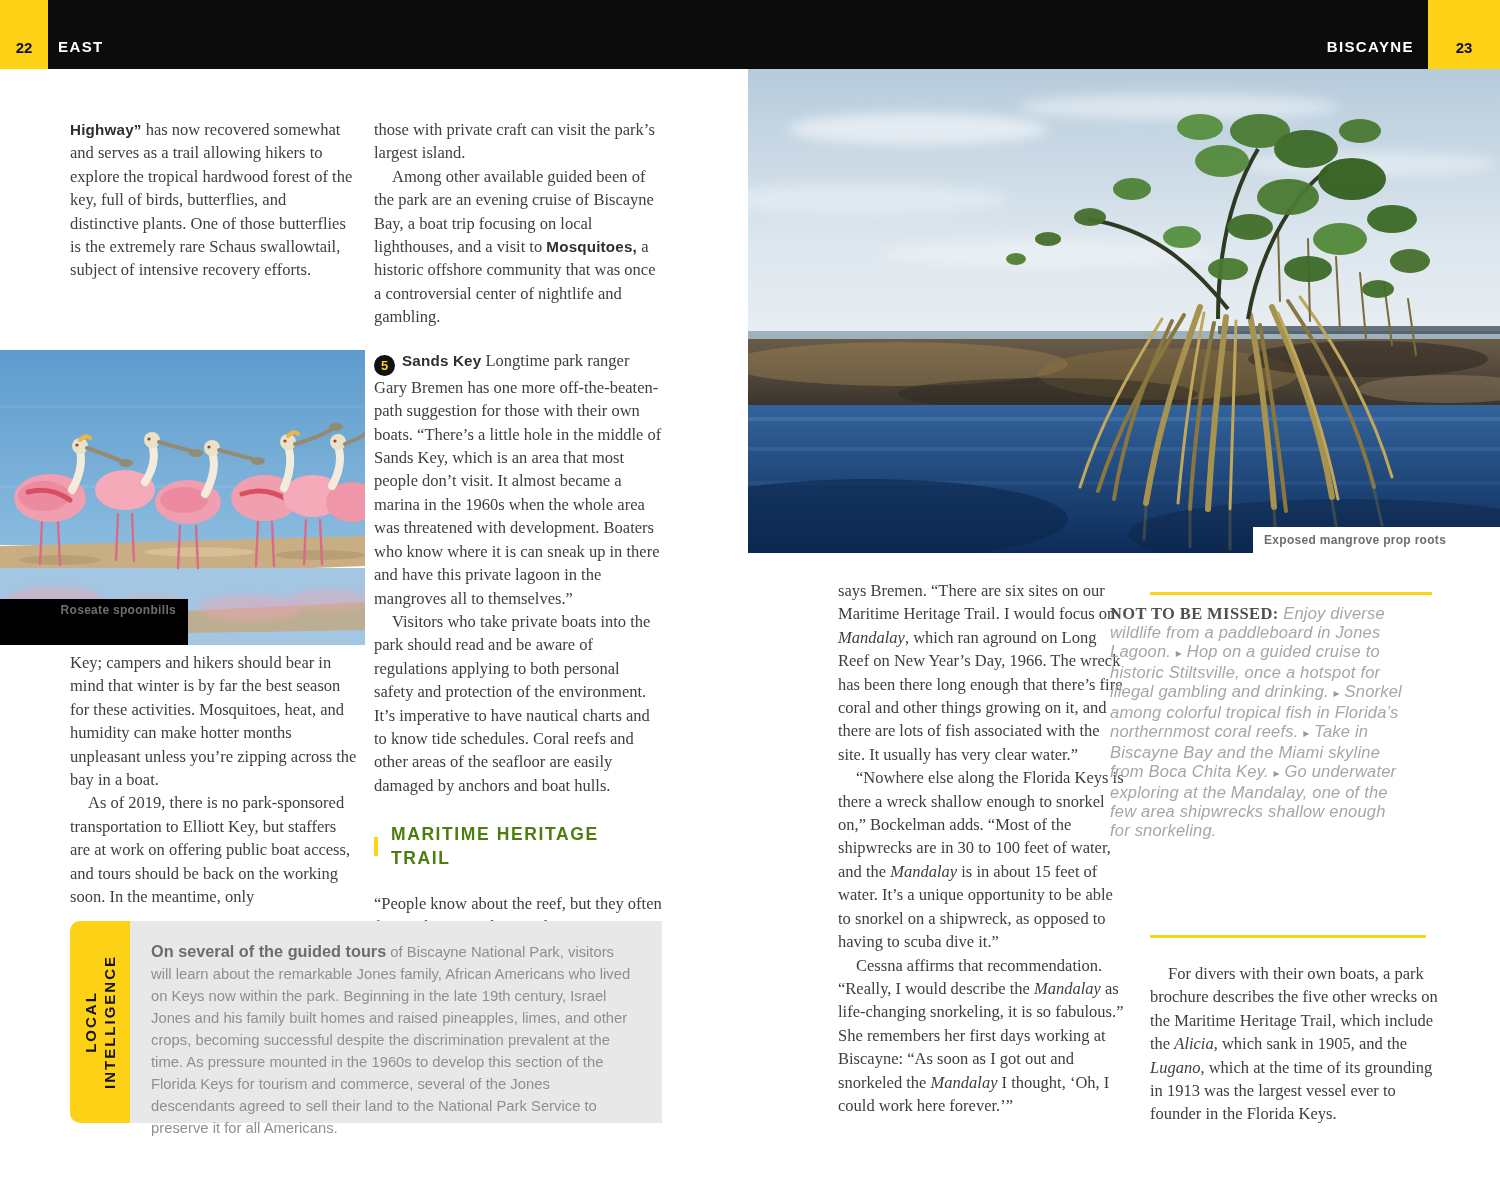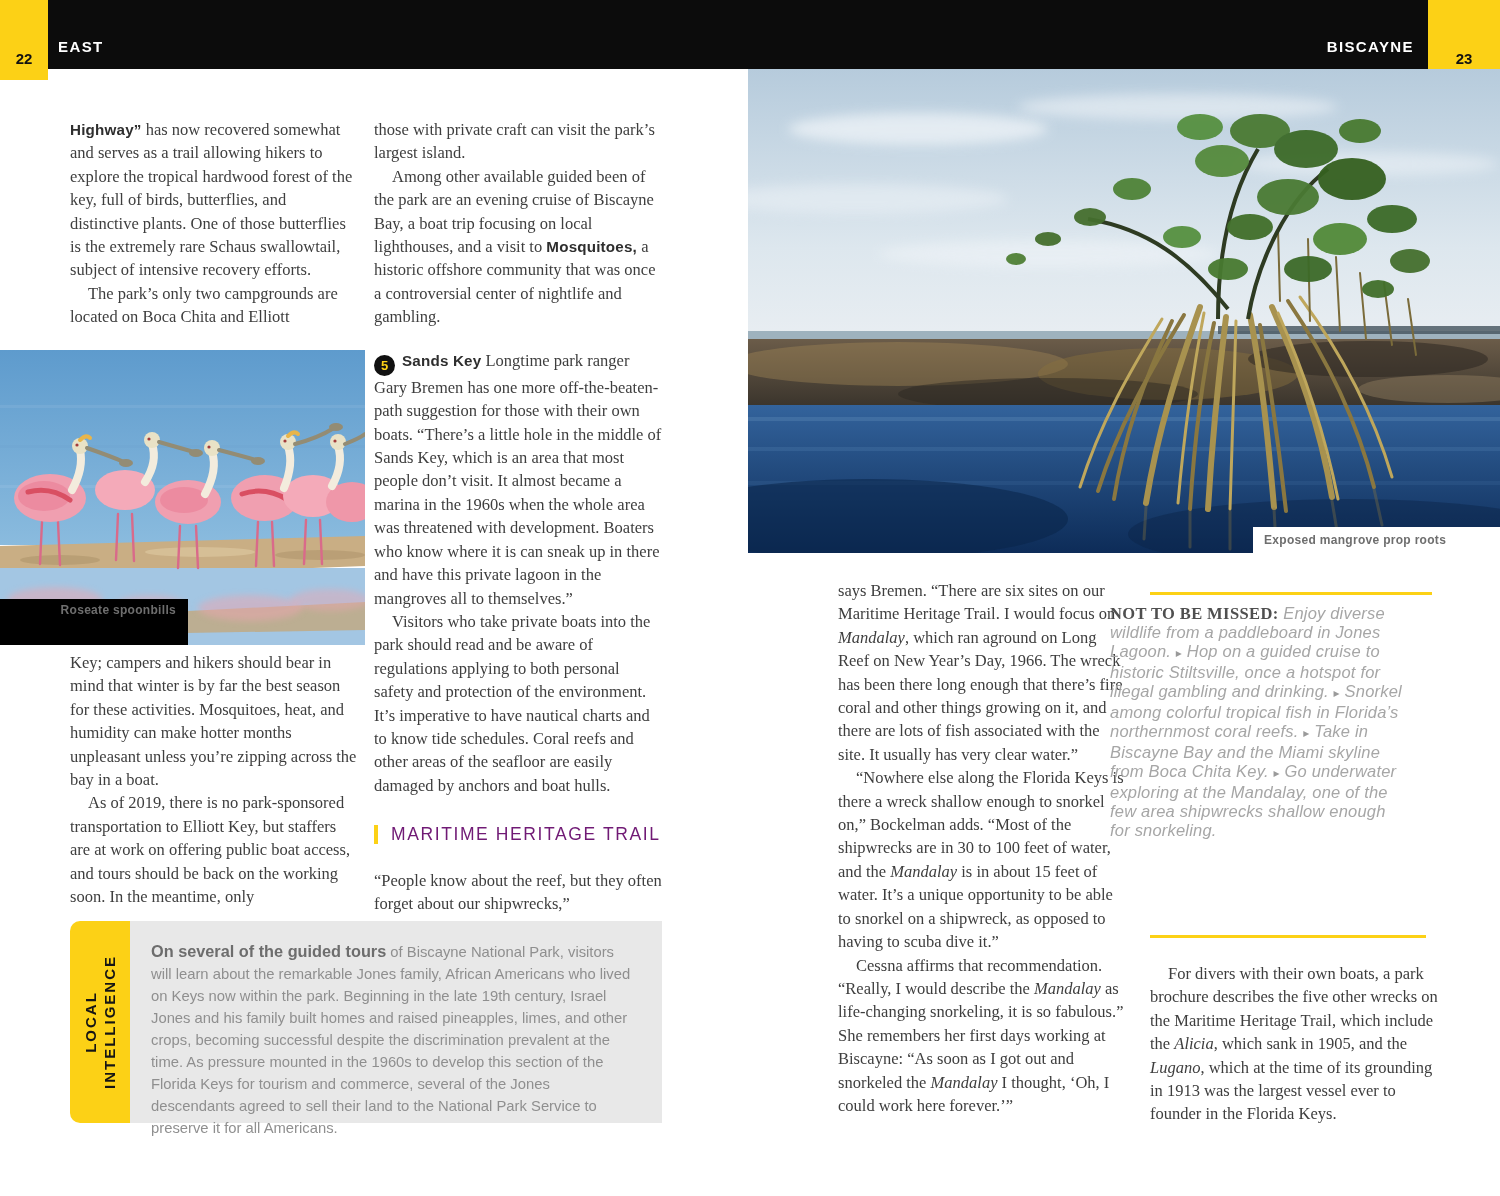--- a/index.html
+++ b/index.html
@@ -2,21 +2,21 @@
 <html><head>
 <meta charset="utf-8">
 <style>
   html,body{margin:0;padding:0;}
   body{
     width:1500px;height:1196px;position:relative;background:#ffffff;
     font-family:"Liberation Serif",serif;color:#3e3e3e;overflow:hidden;
   }
   
   .header-bar{position:absolute;top:0;left:0;width:1500px;height:69px;background:#0c0c0c;}
-  .corner{position:absolute;top:0;height:80px;background:#fcd116;display:flex;align-items:flex-end;justify-content:center;}
+  .corner{position:absolute;top:0;height:69px;background:#fcd116;display:flex;align-items:flex-end;justify-content:center;}
   .corner-left{left:0;width:48px;}
   .corner-right{right:0;width:72px;}
   .pagenum{font-family:"Liberation Sans",sans-serif;font-weight:bold;font-size:15px;color:#111;padding-bottom:13px;}
   .sec-label{position:absolute;bottom:14px;color:#fff;font-family:"Liberation Sans",sans-serif;
     font-weight:bold;font-size:15px;letter-spacing:1.4px;}
   .sec-left{left:58px;}
   .sec-right{right:86px;}
 
   
   .col{position:absolute;width:288px;font-size:16.5px;line-height:23.4px;color:#3e3e3e;text-align:left;}
@@ -30,21 +30,21 @@
   #lp-col2{left:374px;top:118px;}
   #rp-col1{left:838px;top:579px;}
 
   .sands-para{margin-top:20px !important;}
   .badge5{display:inline-flex;align-items:center;justify-content:center;width:21px;height:21px;border-radius:50%;
     background:#111;color:#fcd116;font-family:"Liberation Sans",sans-serif;font-weight:bold;font-size:13px;
     margin-right:7px;vertical-align:-4px;}
 
   .mh-heading{display:flex;align-items:center;margin:26px 0 22px 0;}
   .hbar{width:4px;height:19px;background:#fcd116;margin-right:13px;}
-  .htext{font-family:"Liberation Sans",sans-serif;font-weight:normal;font-size:17.5px;letter-spacing:1.6px;color:#701a75;}
+  .htext{font-family:"Liberation Sans",sans-serif;font-weight:bold;font-size:17.5px;letter-spacing:1.6px;color:#4d7c0f;}
 
   
   .photo{position:absolute;overflow:hidden;}
   #photo-spoonbills{left:0;top:350px;width:365px;height:295px;}
   #photo-mangrove{left:748px;top:69px;width:752px;height:484px;}
   .notch-left{position:absolute;left:0;bottom:0;width:188px;height:46px;background:#000000;
     display:flex;align-items:flex-start;justify-content:flex-end;padding:4px 12px 0 0;box-sizing:border-box;}
   .notch-right{position:absolute;right:0;bottom:0;width:247px;height:26px;background:#fff;
     display:flex;align-items:center;padding-left:11px;box-sizing:border-box;}
   .photo-caption{font-family:"Liberation Sans",sans-serif;font-weight:bold;font-size:12px;color:#6e6e6e;letter-spacing:.3px;}
@@ -78,21 +78,20 @@
   </div>
   <span class="sec-label sec-left">EAST</span>
   <span class="sec-label sec-right">BISCAYNE</span>
   <div class="corner corner-right">
     <span class="pagenum">23</span>
   </div>
 </div>
 
 <div class="col" id="lp-col1">
   <p><span class="kw">Highway”</span><span> has now recovered somewhat and serves as a trail allowing hikers to explore the tropical hardwood forest of the key, full of birds, butterflies, and distinctive plants. One of those butterflies is the extremely rare Schaus swallowtail, subject of intensive recovery efforts.</span></p>
-  <p class="indent"><span>The park’s only two campgrounds are located on Boca Chita and Elliott</span></p>
 </div>
 
 <div class="photo" id="photo-spoonbills">
   <svg width="365" height="295" viewBox="0 0 365 295">
     <defs>
       <linearGradient id="wg" x1="0" y1="0" x2="0" y2="1">
         <stop offset="0" stop-color="#5e9bcd"></stop>
           <stop offset="1" stop-color="#8abbde"></stop>
       </linearGradient>
       <filter id="soft" x="-40%" y="-40%" width="180%" height="180%">

